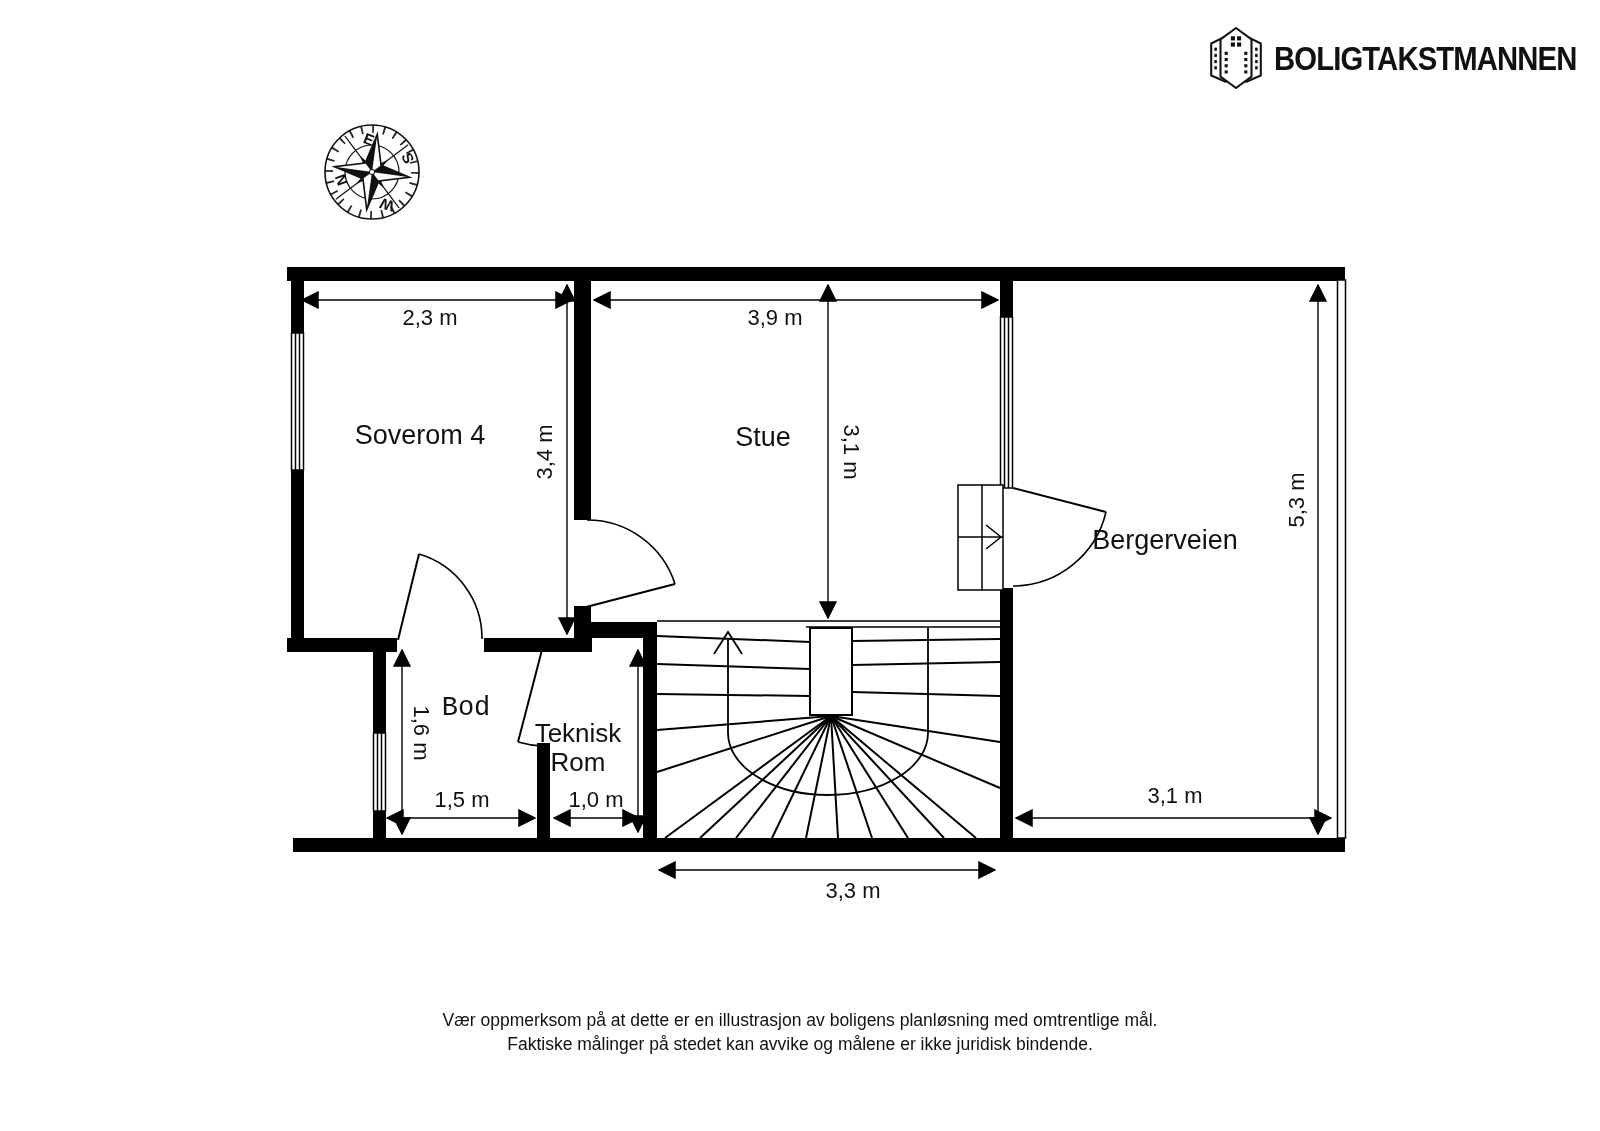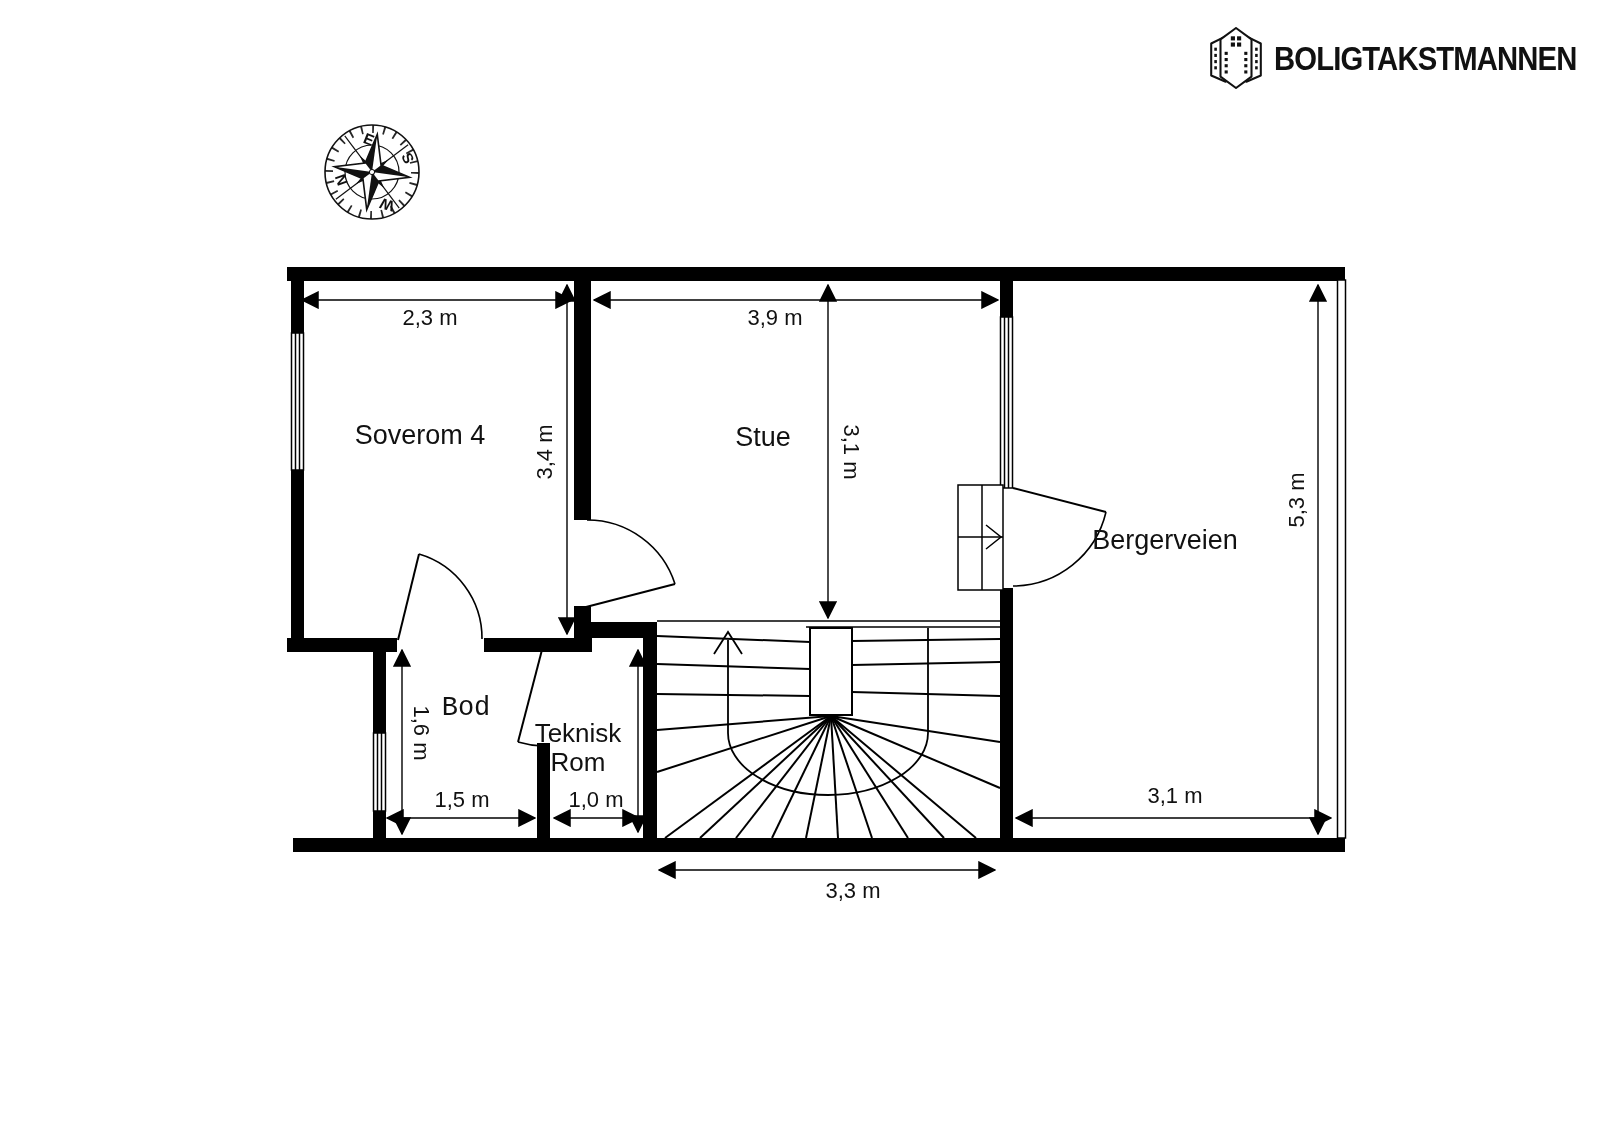--- a/index.html
+++ b/index.html
@@ -222,14 +222,18 @@
   <div class="abs dim-label dim-h" style="left:775px;top:318px;">3,9 m</div>
   <div class="abs dim-label dim-ccw" style="left:545px;top:452px;">3,4 m</div>
   <div class="abs dim-label dim-cw" style="left:851px;top:452px;">3,1 m</div>
   <div class="abs dim-label dim-ccw" style="left:1297px;top:500px;">5,3 m</div>
   <div class="abs dim-label dim-cw" style="left:421px;top:733px;">1,6 m</div>
   <div class="abs dim-label dim-h" style="left:462px;top:800px;">1,5 m</div>
   <div class="abs dim-label dim-h" style="left:596px;top:800px;">1,0 m</div>
   <div class="abs dim-label dim-h" style="left:810px;top:891px;margin-left:43px;">3,3 m</div>
   <div class="abs dim-label dim-h" style="left:1175px;top:796px;">3,1 m</div>
 
+  <div class="abs footer">
+    <div>Vær oppmerksom på at dette er en illustrasjon av boligens planløsning med omtrentlige mål.</div>
+    <div>Faktiske målinger på stedet kan avvike og målene er ikke juridisk bindende.</div>
+  </div>
 
 </div>
 
 </body></html>

